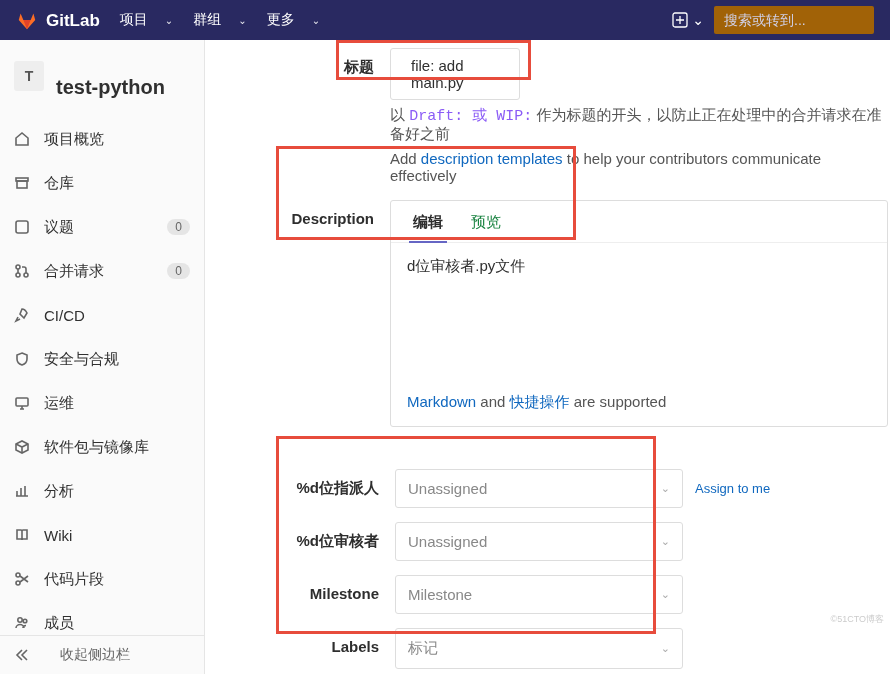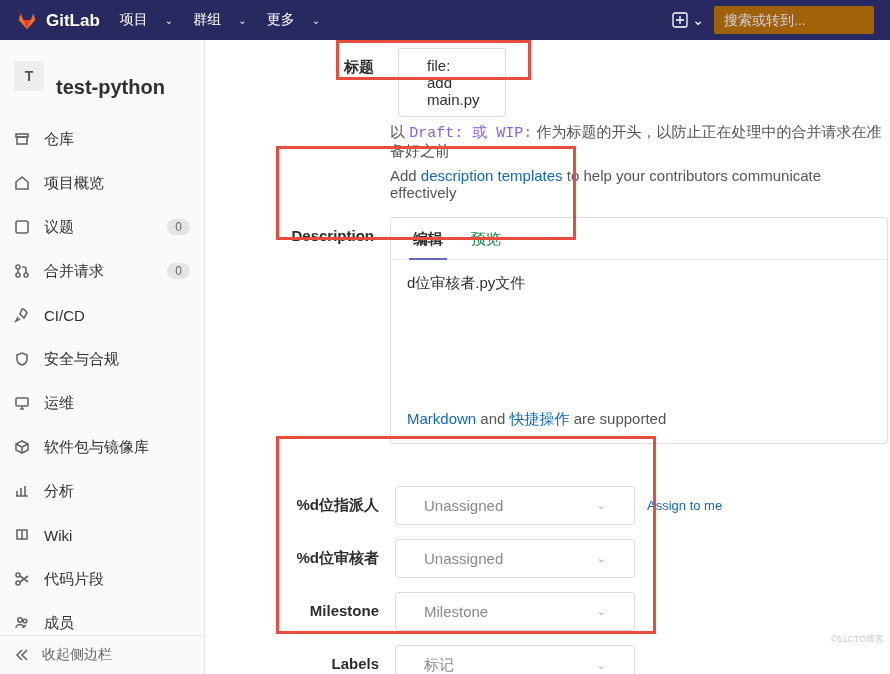--- a/index.html
+++ b/index.html
@@ -21,52 +21,52 @@
 .sidebar-top { flex: 1; overflow: hidden; }
 .project-head { display: flex; align-items: center; gap: 12px; padding: 12px 14px; }
 .project-avatar { width: 30px; height: 30px; background: #eee; display: flex; align-items: center; justify-content: center; font-weight: 600; color: #555; border-radius: 3px; }
 .project-name { font-weight: 600; font-size: 20px; margin-top: 24px; }
 .side-items { padding-top: 6px; }
 .side-item { display: flex; align-items: center; gap: 14px; padding: 0 14px; height: 44px; cursor: pointer; color: #303030; }
 .side-icon { width: 16px; height: 16px; display: flex; align-items: center; justify-content: center; color: #666; flex-shrink: 0; }
 .side-icon svg { width: 16px; height: 16px; fill: none; stroke: currentColor; stroke-width: 1.6; }
 .side-label { flex: 1; font-size: 15px; }
 .side-badge { background: #e5e5e5; color: #666; border-radius: 10px; padding: 1px 8px; font-size: 12px; }
-.sidebar-collapse { border-top: 1px solid #e5e5e5; padding: 10px 14px; display: flex; align-items: center; gap: 12px; cursor: pointer; color: #666; }
+.sidebar-collapse { border-top: 1px solid #e5e5e5; padding: 10px 14px; display: flex; align-items: center; gap: 30px; cursor: pointer; color: #666; }
 
 
 .main { position: absolute; left: 205px; right: 0; top: 40px; bottom: 0; overflow: hidden; padding-left: 80px; padding-top: 8px; }
 .form-row { display: flex; margin-bottom: 14px; }
 .form-label { width: 110px; text-align: right; padding-right: 16px; padding-top: 10px; font-weight: 600; color: #2e2e2e; font-size: 15px; }
 .form-content { flex: 1; }
 
-.title-input { border: 1px solid #ddd; border-radius: 3px; padding: 8px 28px; font-size: 15px; width: 108px; display: inline-block; margin-left: 8px; }
+.title-input { border: 1px solid #ddd; border-radius: 3px; padding: 8px 20px; font-size: 15px; width: 130px; display: inline-block; }
 
 .hint-line { color: #555; font-size: 15px; margin-top: 6px; }
 .hint-line .mono { font-family: Liberation Mono, monospace; color: #8b5cf6; }
 .hint-line a { color: #1068bf; text-decoration: none; }
 
 .desc-wrap { border: 1px solid #ddd; border-radius: 3px; }
 .desc-tabs { display: flex; border-bottom: 1px solid #eee; padding: 0 8px; }
 .desc-tab { padding: 12px 14px 10px; cursor: pointer; font-size: 15px; color: #15803d; position: relative; }
 .desc-tab.active { color: #2e2e2e; font-weight: 600; }
 .desc-tab.active::after { content: ""; position: absolute; left: 10px; right: 10px; bottom: -1px; height: 2px; background: #6666c4; }
 .desc-body { padding: 14px 16px; height: 140px; font-size: 15px; }
 .desc-footer { padding: 10px 16px 14px; color: #555; font-size: 15px; }
 .desc-footer a { color: #1068bf; text-decoration: none; }
 
-.select-box { border: 1px solid #ddd; border-radius: 3px; padding: 10px 28px; width: 240px; color: #888; display: flex; justify-content: space-between; align-items: center; cursor: pointer; background:#fff; font-size: 15px; }
+.select-box { border: 1px solid #ddd; border-radius: 3px; padding: 10px 12px; width: 288px; color: #888; display: flex; justify-content: space-between; align-items: center; cursor: pointer; background:#fff; font-size: 15px; }
 .select-box .chev { color: #aaa; font-size: 11px; }
 .assign-link { color: #1068bf; font-size: 13px; margin-left: 12px; cursor: pointer; }
 .inline-flex { display: flex; align-items: center; }
 
 
 .hl { position: absolute; border: 3px solid #e74c3c; pointer-events: none; }
 
-.watermark { position: absolute; right: 6px; bottom: 28px; font-size: 9px; color: #ccc; }
+.watermark { position: absolute; right: 6px; bottom: 48px; font-size: 9px; color: #ccc; }
 </style>
 </head>
 <body>
 
 <div class="navbar">
   <div class="navbar-logo">
     <svg viewBox="0 0 24 24">
         <path fill="#fc6d26" d="M12 22L3 12l2-7 3 7h8l3-7 2 7z"></path>
         <path fill="#e24329" d="M12 22L8 12h8z"></path>
       </svg>
@@ -98,33 +98,33 @@
 <div class="sidebar">
   <div class="sidebar-top">
     <div class="project-head">
       <div class="project-avatar">T</div>
       <div class="project-name">test-python</div>
     </div>
     <div class="side-items">
       <div class="side-item">
           <span class="side-icon">
             <svg viewBox="0 0 16 16">
+              <path d="M2 7l6-5 6 5v7H2z"></path>
+            </svg>
+          </span>
+          <span class="side-label">项目概览</span>
+        </div>
+      <div class="side-item">
+          <span class="side-icon">
+            <svg viewBox="0 0 16 16">
               <rect x="2" y="3" width="12" height="3"></rect>
               <rect x="3" y="6" width="10" height="7"></rect>
             </svg>
           </span>
           <span class="side-label">仓库</span>
-        </div>
-      <div class="side-item">
-          <span class="side-icon">
-            <svg viewBox="0 0 16 16">
-              <path d="M2 7l6-5 6 5v7H2z"></path>
-            </svg>
-          </span>
-          <span class="side-label">项目概览</span>
         </div>
       <div class="side-item">
           <span class="side-icon">
             <svg viewBox="0 0 16 16">
               <rect x="2" y="2" width="12" height="12" rx="2"></rect>
             </svg>
           </span>
           <span class="side-label">议题</span>
           <span class="side-badge">0</span>
         </div>

